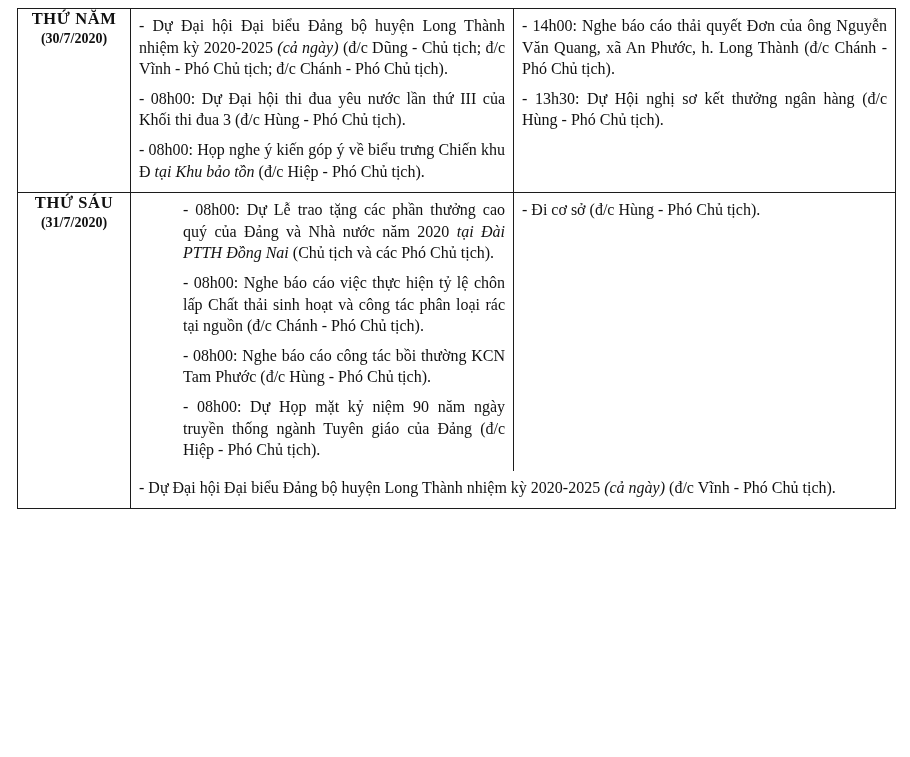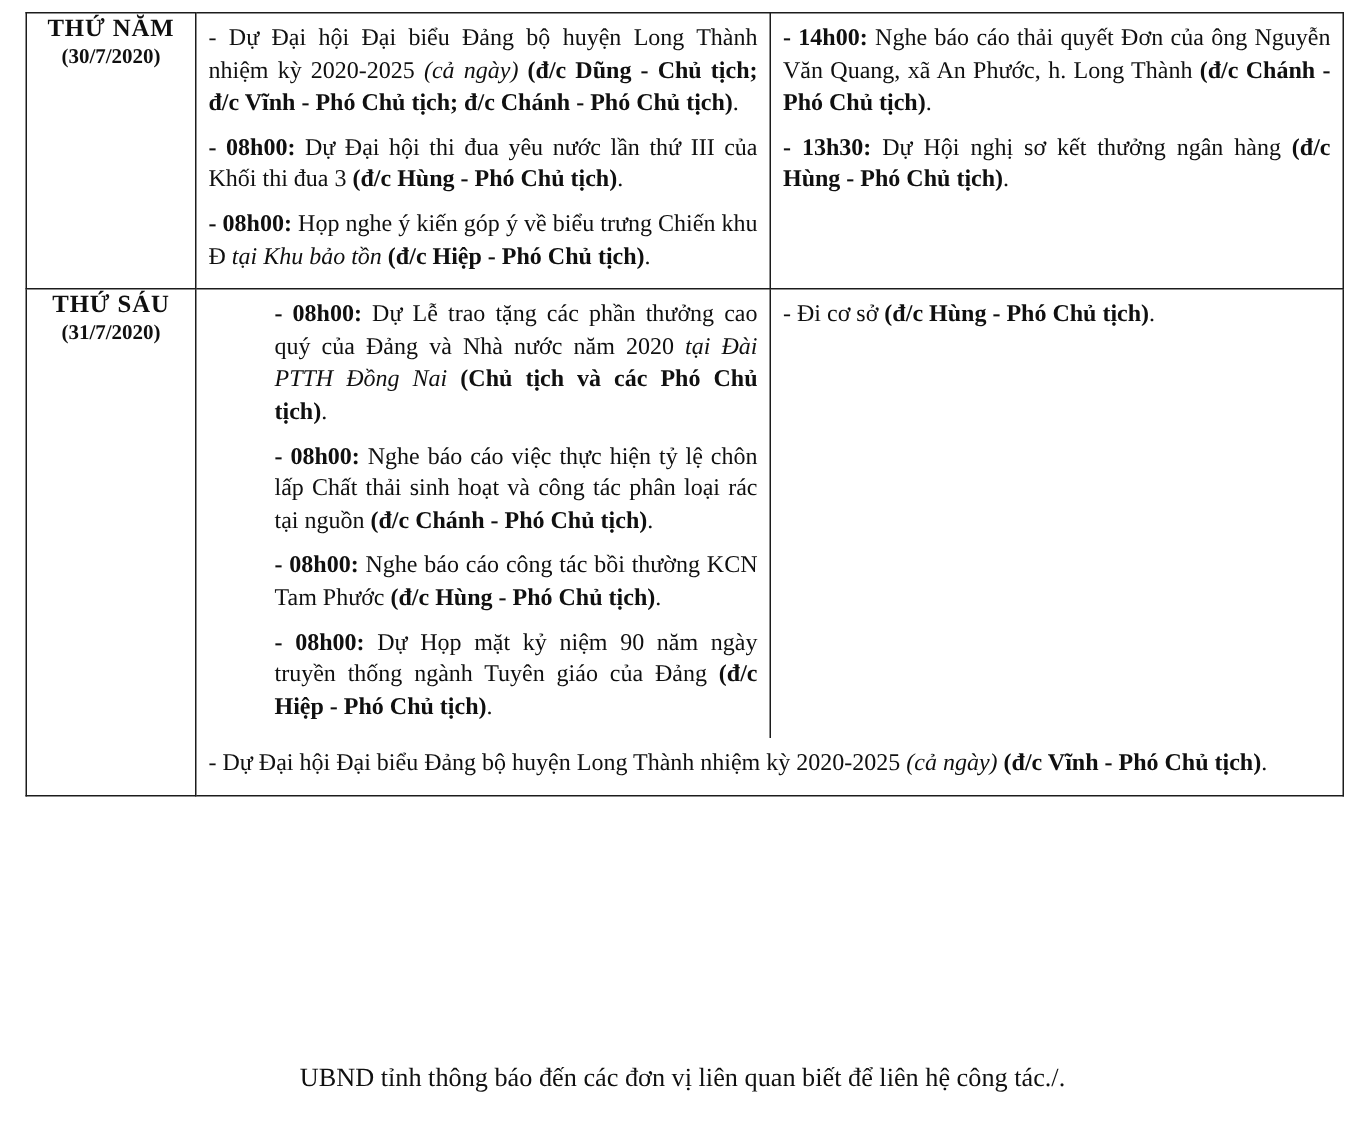--- a/index.html
+++ b/index.html
@@ -58,21 +58,21 @@
     padding: 6px 8px 8px 8px;
   }
   .entry {
     font-size: 16px;
     line-height: 1.35;
     margin: 0 0 8px 0;
     text-align: justify;
     text-justify: inter-word;
   }
   .entry:last-child { margin-bottom: 2px; }
-  .b { font-weight: bold; }
+  .b { font-weight: normal; }
   .i { font-style: italic; }
 
   .footer-note {
     position: absolute;
     left: 0;
     top: 708px;
     width: 910px;
     text-align: center;
     font-size: 17.5px;
   }
@@ -129,15 +129,14 @@
         <td colspan="2" style="border-top:none;">
           <div class="cellpad" id="r1-full">
               <p class="entry"><span>- Dự Đại hội Đại biểu Đảng bộ huyện Long Thành nhiệm kỳ 2020-2025 </span><span class="i">(cả ngày)</span><span> </span><span class="b">(đ/c Vĩnh - Phó Chủ tịch)</span><span>.</span></p>
             </div>
         </td>
       </tr>
 
     </tbody>
   </table>
 
-  <div class="footer-note">UBND tỉnh thông báo đến các đơn vị liên quan biết để liên hệ công tác./.</div>
 
 </div>
 
 </body></html>

